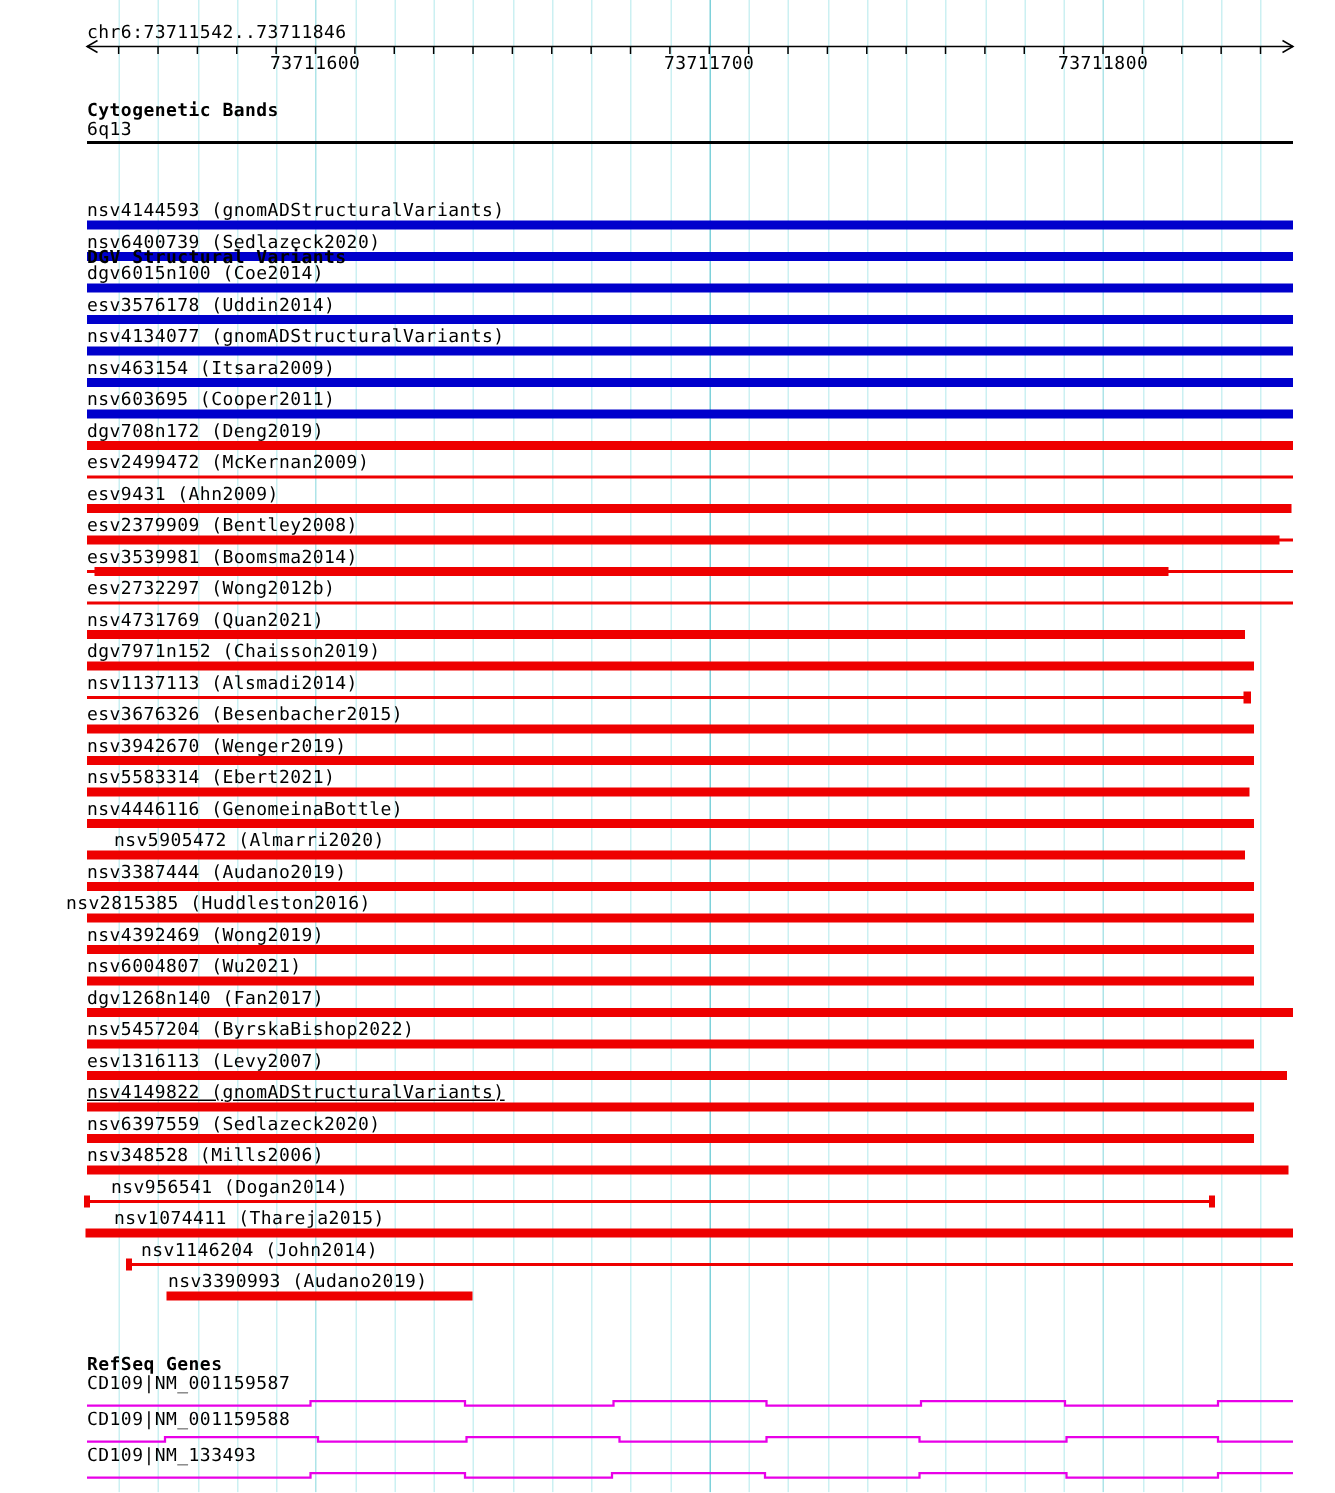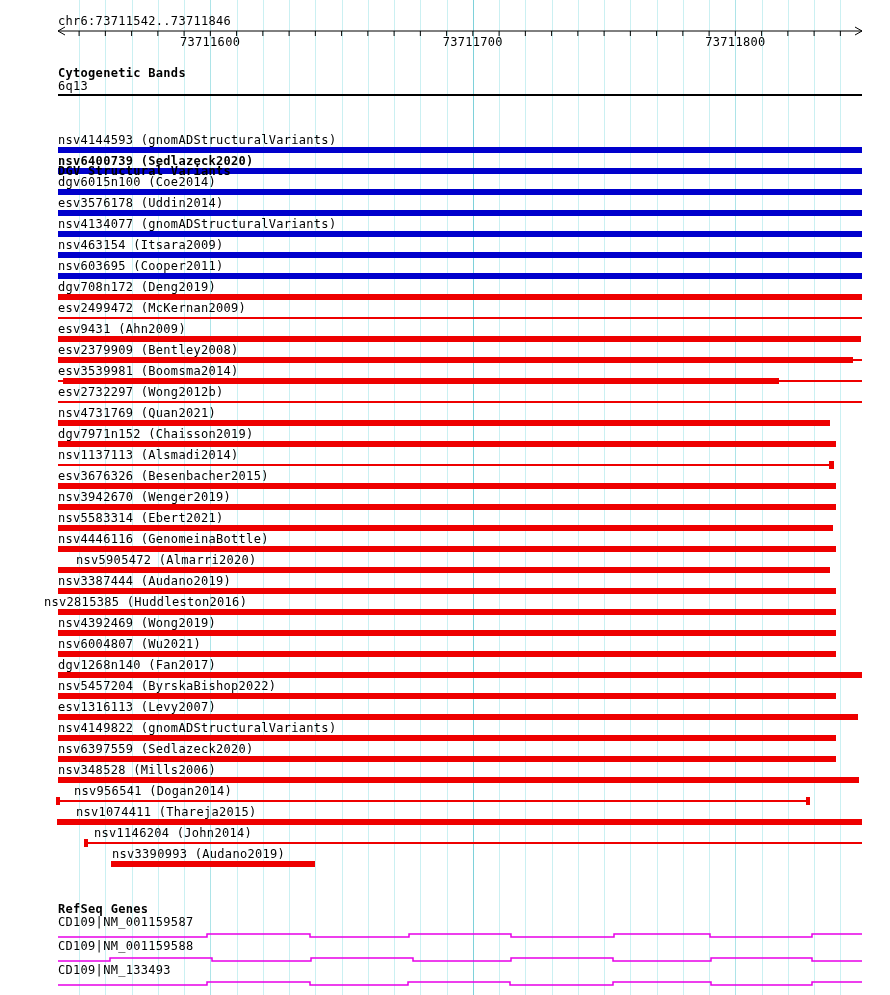--- a/index.html
+++ b/index.html
@@ -98,21 +98,21 @@
     </div>
 
   <div class="abs txt bold" id="cyto-title" style="left: 58px; top: 67px;">Cytogenetic Bands</div>
   <div class="abs txt" id="cyto-band" style="left: 58px; top: 80px;">6q13</div>
   <div class="cytoline" id="cyto-glyph" style="left: 58px; width: 804px; top: 94px;"></div>
 
   <div class="abs txt bold" id="variants-title" style="left: 58px; top: 121px; margin-top: 44px;">DGV Structural Variants</div>
   <div id="variant-rows">
       <div class="abs txt" style="left: 58px; top: 134px;">nsv4144593 (gnomADStructuralVariants)</div>
       <div class="seg" style="background: rgb(0, 0, 204); left: 58px; width: 804px; top: 147px; height: 6px;"></div>
-      <div class="abs txt" style="left: 58px; top: 155px; font-weight: bold;">nsv6400739 (Sedlazeck2020)</div>
+      <div class="abs txt" style="left: 58px; top: 155px;">nsv6400739 (Sedlazeck2020)</div>
       <div class="seg" style="background: rgb(0, 0, 204); left: 58px; width: 804px; top: 168px; height: 6px;"></div>
       <div class="abs txt" style="left: 58px; top: 176px;">dgv6015n100 (Coe2014)</div>
       <div class="seg" style="background: rgb(0, 0, 204); left: 58px; width: 804px; top: 189px; height: 6px;"></div>
       <div class="abs txt" style="left: 58px; top: 197px; text-align: center;">esv3576178 (Uddin2014)</div>
       <div class="seg" style="background: rgb(0, 0, 204); left: 58px; width: 804px; top: 210px; height: 6px;"></div>
       <div class="abs txt" style="left: 58px; top: 218px; text-align: center;">nsv4134077 (gnomADStructuralVariants)</div>
       <div class="seg" style="background: rgb(0, 0, 204); left: 58px; width: 804px; top: 231px; height: 6px;"></div>
       <div class="abs txt" style="left: 58px; top: 239px;">nsv463154 (Itsara2009)</div>
       <div class="seg" style="background: rgb(0, 0, 204); left: 58px; width: 804px; top: 252px; height: 6px;"></div>
       <div class="abs txt" style="left: 58px; top: 260px;">nsv603695 (Cooper2011)</div>
@@ -155,21 +155,21 @@
       <div class="abs txt" style="left: 58px; top: 617px;">nsv4392469 (Wong2019)</div>
       <div class="seg" style="background: rgb(238, 0, 0); left: 58px; width: 778px; top: 630px; height: 6px;"></div>
       <div class="abs txt" style="left: 58px; top: 638px;">nsv6004807 (Wu2021)</div>
       <div class="seg" style="background: rgb(238, 0, 0); left: 58px; width: 778px; top: 651px; height: 6px;"></div>
       <div class="abs txt" style="left: 58px; top: 659px;">dgv1268n140 (Fan2017)</div>
       <div class="seg" style="background: rgb(238, 0, 0); left: 58px; width: 804px; top: 672px; height: 6px;"></div>
       <div class="abs txt" style="left: 58px; top: 680px;">nsv5457204 (ByrskaBishop2022)</div>
       <div class="seg" style="background: rgb(238, 0, 0); left: 58px; width: 778px; top: 693px; height: 6px;"></div>
       <div class="abs txt" style="left: 58px; top: 701px;">esv1316113 (Levy2007)</div>
       <div class="seg" style="background: rgb(238, 0, 0); left: 58px; width: 800px; top: 714px; height: 6px;"></div>
-      <div class="abs txt" style="left: 58px; top: 722px;">nsv4149822 (gnomADStructuralVariants)</div>
+      <div class="abs txt" style="left: 58px; top: 722px; text-decoration: underline;">nsv4149822 (gnomADStructuralVariants)</div>
       <div class="seg" style="background: rgb(238, 0, 0); left: 58px; width: 778px; top: 735px; height: 6px;"></div>
       <div class="abs txt" style="left: 58px; top: 743px;">nsv6397559 (Sedlazeck2020)</div>
       <div class="seg" style="background: rgb(238, 0, 0); left: 58px; width: 778px; top: 756px; height: 6px;"></div>
       <div class="abs txt" style="left: 58px; top: 764px;">nsv348528 (Mills2006)</div>
       <div class="seg" style="background: rgb(238, 0, 0); left: 58px; width: 801px; top: 777px; height: 6px;"></div>
       <div class="abs txt" style="left: 74px; top: 785px;">nsv956541 (Dogan2014)</div>
       <div class="seg" style="background: rgb(238, 0, 0); left: 56px; width: 4px; top: 797px; height: 8px;"></div>
       <div class="seg" style="background: rgb(238, 0, 0); left: 58px; width: 750px; top: 800px; height: 2px;"></div>
       <div class="seg" style="background: rgb(238, 0, 0); left: 806px; width: 4px; top: 797px; height: 8px;"></div>
       <div class="abs txt" style="left: 76px; top: 806px;">nsv1074411 (Thareja2015)</div>

